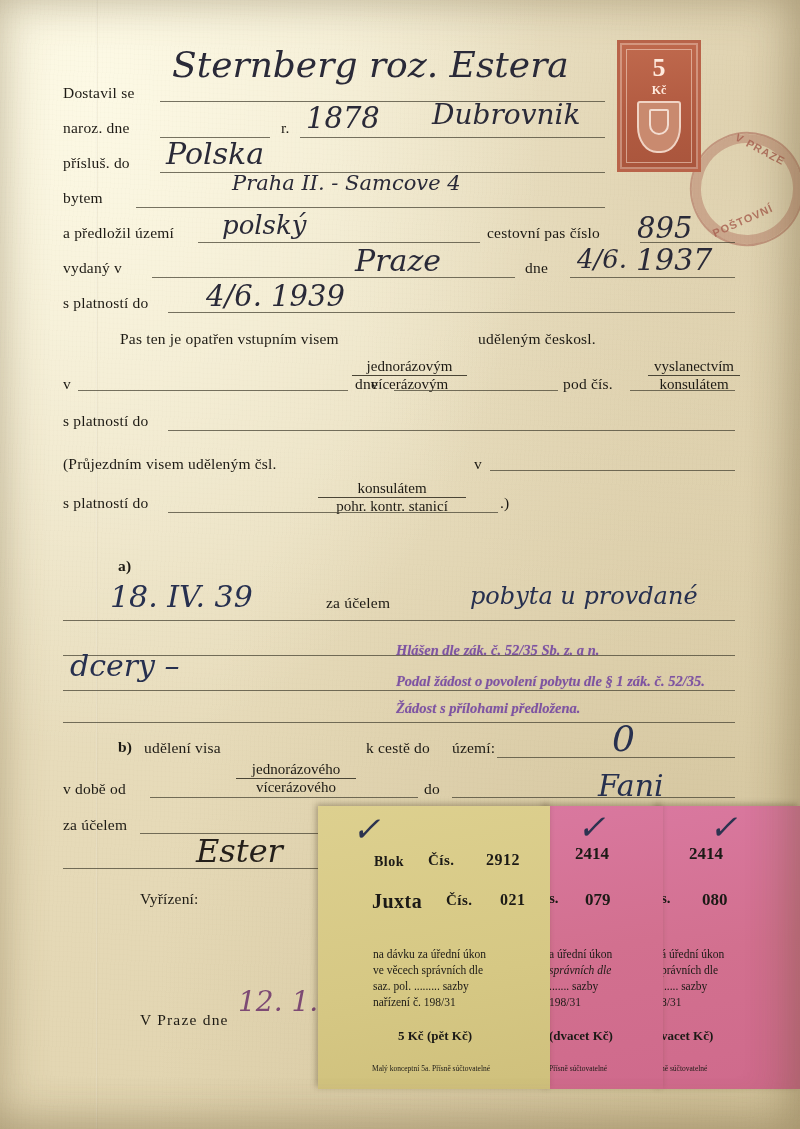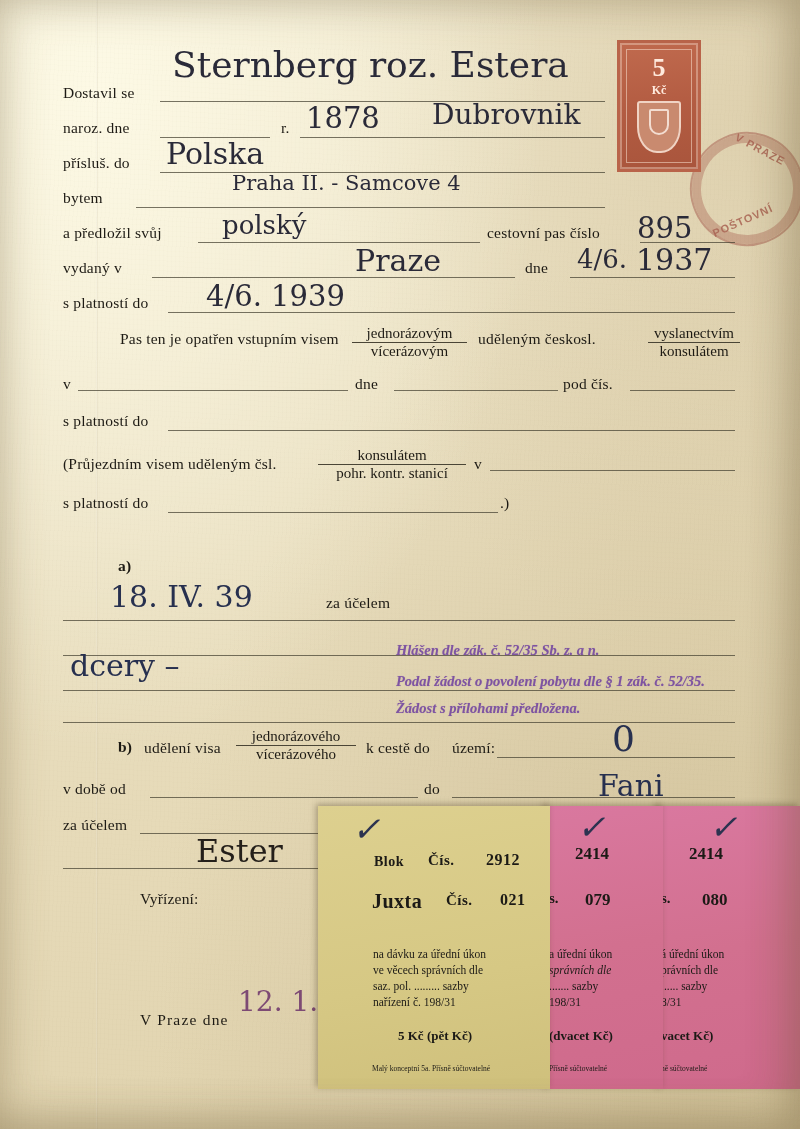--- a/index.html
+++ b/index.html
@@ -63,28 +63,30 @@
     height: 0;
     opacity: .75;
   }
 
   
   .stack {
     position: absolute;
     text-align: center;
     font-size: 15px;
     line-height: 1.15;
+    margin-top: 33px;
   }
   .stack .top { display:block; }
   .stack .bot { display:block; border-top: 1px solid #4a4536; }
 
   
   .hw {
     position: absolute;
     font-family: "DejaVu Serif", serif;
+    font-style: italic;
     color: #2a2a38;
     white-space: nowrap;
     transform-origin: left bottom;
   }
   .hw.blue { color: #27304f; }
   .hw.dark { color: #241f1a; }
 
   
   .headline {
     position: absolute;
@@ -252,21 +254,21 @@
   <div class="hw" style="left:432px; top:98px; font-size:28px;">Dubrovnik</div>
 
   <div class="row lbl" style="left:63px; top:154px;">přísluš. do</div>
   <div class="rule" style="left:160px; top:172px; width:445px;"></div>
   <div class="hw" style="left:166px; top:136px; font-size:30px;">Polska</div>
 
   <div class="row lbl" style="left:63px; top:189px;">bytem</div>
   <div class="rule" style="left:136px; top:207px; width:469px;"></div>
   <div class="hw" style="left:232px; top:171px; font-size:21px;">Praha II. - Samcove 4</div>
 
-  <div class="row lbl" style="left:63px; top:224px;">a předložil svůj</div>
+  <div class="row lbl" style="left:63px; top:224px;">a předložil území</div>
   <div class="rule" style="left:198px; top:242px; width:282px;"></div>
   <div class="hw" style="left:222px; top:210px; font-size:26px;">polský</div>
   <div class="row lbl" style="left:487px; top:224px;">cestovní pas číslo</div>
   <div class="rule" style="left:640px; top:242px; width:95px;"></div>
   <div class="hw" style="left:637px; top:211px; font-size:29px;">895</div>
 
   <div class="row lbl" style="left:63px; top:259px;">vydaný v</div>
   <div class="rule" style="left:152px; top:277px; width:363px;"></div>
   <div class="hw" style="left:355px; top:243px; font-size:30px;">Praze</div>
   <div class="row lbl" style="left:525px; top:259px;">dne</div>
@@ -309,20 +311,21 @@
 
   <div class="row lbl" style="left:63px; top:494px;">s platností do</div>
   <div class="rule" style="left:168px; top:512px; width:330px;"></div>
   <div class="row lbl" style="left:500px; top:494px;">.)</div>
 
 
   <div class="row lbl" style="left:118px; top:557px; font-weight:bold;">a)</div>
   <div class="rule" style="left:63px; top:620px; width:672px;"></div>
   <div class="hw blue" style="left:110px; top:579px; font-size:30px;">18. IV. 39</div>
   <div class="row lbl" style="left:326px; top:594px;">za účelem</div>
+  <div class="hw blue" style="left:470px; top:582px; font-size:24px;">pobyta u provdané</div>
   <div class="rule" style="left:63px; top:655px; width:672px;"></div>
   <div class="hw blue" style="left:70px; top:648px; font-size:30px;">dcery –</div>
   <div class="rule" style="left:63px; top:690px; width:672px;"></div>
   <div class="rule" style="left:63px; top:722px; width:672px;"></div>
 
   <div class="violet" style="left:396px; top:642px;">Hlášen dle zák. č. 52/35 Sb. z. a n.</div>
   <div class="violet" style="left:396px; top:673px;">Podal žádost o povolení pobytu dle § 1 zák. č. 52/35.</div>
   <div class="violet" style="left:396px; top:700px;">Žádost s přílohami předložena.</div>
 
   <div class="row lbl" style="left:118px; top:738px; font-weight:bold;">b)</div>

